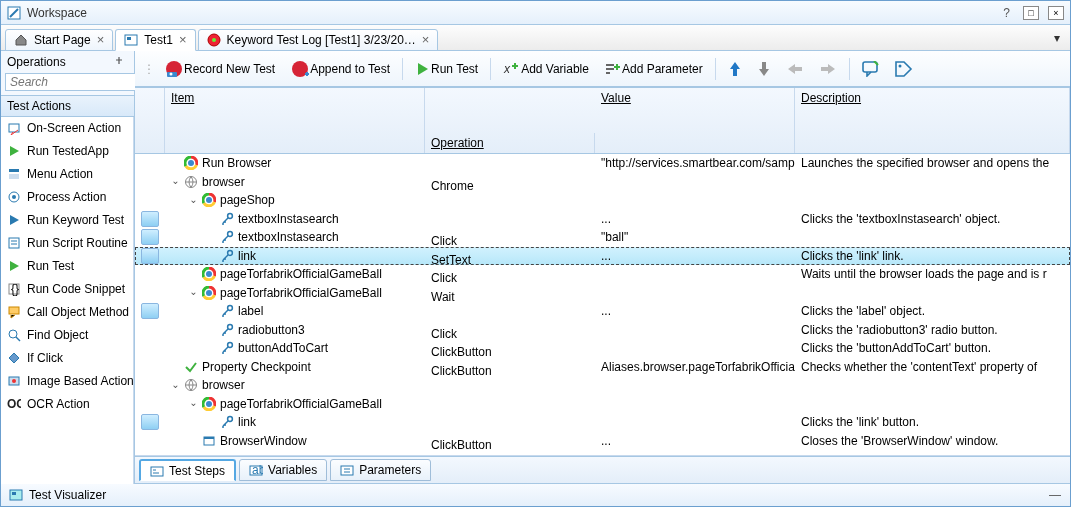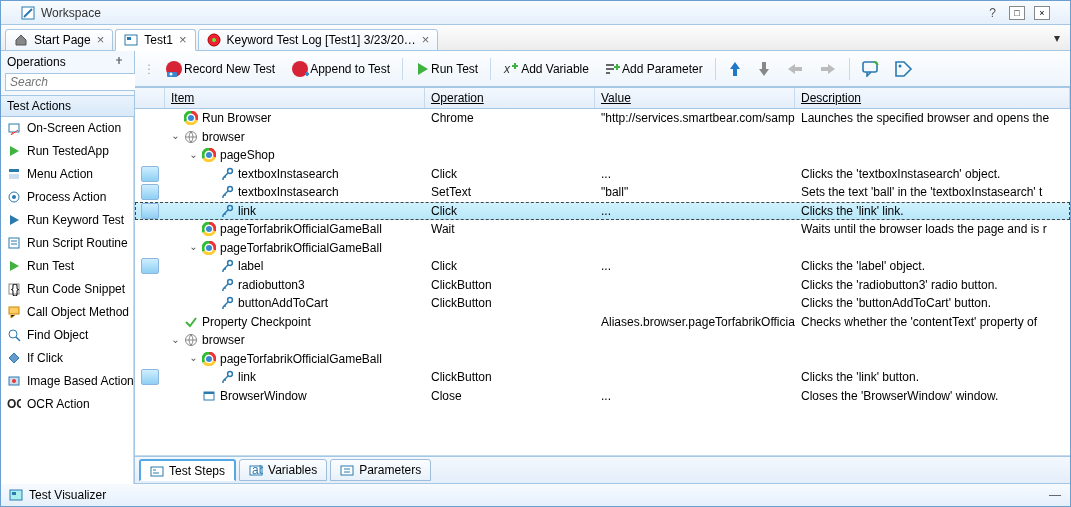--- a/index.html
+++ b/index.html
@@ -1,17 +1,17 @@
 <!DOCTYPE html>
 <html><head>
 <meta charset="utf-8">
 <style>
 * { box-sizing: border-box; margin: 0; padding: 0; font-family: "Segoe UI", Tahoma, Arial, sans-serif; font-size: 12px; }
 body { background: #fff; width: 1071px; height: 507px; display: flex; flex-direction: column; border: 1px solid #6b9fcf; overflow: hidden; }
-.title-bar { height: 24px; background: linear-gradient(#f7fbff, #e5f0fb); border-bottom: 1px solid #a6c7e3; display: flex; align-items: center; padding: 0 20px; gap: 6px; }
+.title-bar { height: 24px; background: linear-gradient(#f7fbff, #e5f0fb); border-bottom: 1px solid #a6c7e3; display: flex; align-items: center; padding: 0 6px; gap: 6px; }
 .title-bar .title { flex: 1; color: #333; }
 .title-bar .win-btn { width: 16px; height: 14px; border: 1px solid #888; background: #fff; margin-left: 3px; font-size: 9px; line-height: 12px; text-align: center; cursor: pointer; }
 .tabs-row { height: 26px; background: linear-gradient(#fdfdfd, #ececec); border-bottom: 1px solid #a6c7e3; display: flex; align-items: center; gap: 2px; padding-left: 4px; padding-right: 6px; }
 .tab { height: 22px; border: 1px solid #a6c7e3; background: linear-gradient(#ffffff, #eef5fc); border-radius: 3px 3px 0 0; display: flex; align-items: center; gap: 6px; padding: 0 8px; cursor: pointer; position: relative; top: 2px; }
 .tab.active { background: #fff; border-bottom: 1px solid #fff; font-weight: 400; }
 .tab .close-x { font-size: 13px; color: #666; cursor: pointer; }
 .tabs-row .spacer { flex: 1; }
 .tabs-row .drop { width: 14px; font-size: 12px; color: #333; text-align: center; cursor: pointer; }
 .body-row { flex: 1; display: flex; overflow: hidden; }
 .left-panel { width: 134px; border-right: 1px solid #a6c7e3; display: flex; flex-direction: column; background: #f3f8fe; }
@@ -25,21 +25,21 @@
 .op-item { display: flex; align-items: center; gap: 6px; padding: 4px 6px; border-bottom: 1px solid transparent; cursor: pointer; white-space: nowrap; }
 .right-panel { flex: 1; display: flex; flex-direction: column; overflow: hidden; }
 .toolbar { height: 36px; display: flex; align-items: center; gap: 3px; padding: 0 8px; border-bottom: 1px solid #a6c7e3; background: linear-gradient(#fdfeff, #eef5fc); }
 .tool-btn { display: flex; align-items: center; padding: 4px 6px; border-radius: 3px; cursor: pointer; }
 .tool-sep { width: 1px; height: 22px; background: #c7d9ed; margin: 0 3px; }
 .grid-wrap { flex: 1; overflow: hidden; display: flex; flex-direction: column; }
 .grid-head { display: flex; background: linear-gradient(#f3f8fe, #e4eef9); border-bottom: 1px solid #a6c7e3; border-top: 1px solid #a6c7e3; text-decoration: underline; }
 .grid-head > div { padding: 3px 6px; border-right: 1px solid #c7d9ed; }
 .col-gutter { width: 30px; }
 .col-item { width: 260px; }
-.col-op { width: 170px; }
+.col-op { width: 170px; margin-top: 45px; }
 .col-val { width: 200px; }
 .col-desc { flex: 1; }
 .grid-body { flex: 1; overflow: hidden; background: #fff; border-bottom: 1px solid #c7d9ed; }
 .grid-row { display: flex; height: 18.5px; align-items: center; }
 .grid-row.sel { background-image: linear-gradient(#d2f2fe, #b6e7f9); outline: 1px dashed #444; outline-offset: -1px; }
 .grid-row > div { padding: 0 6px; white-space: nowrap; overflow: hidden; text-overflow: clip; }
 .grid-row .col-item { display: flex; align-items: center; gap: 4px; }
 .gutter-cell { width: 30px; display: flex; justify-content: center; }
 .thumb { width: 18px; height: 16px; border: 1px solid #8ab6e0; background: linear-gradient(#cfeeff,#8ecff3); border-radius: 2px; }
 .exp { display: inline-block; width: 9px; height: 9px; text-align: center; line-height: 8px; font-size: 10px; color: #555; cursor: pointer; }
@@ -409,21 +409,20 @@
                 <svg width="14" height="14">
                   <path d="M3 11 L8 6" stroke="#2a7ab0" stroke-width="1.5"></path>
                   <circle cx="10" cy="4" r="2.4" fill="none" stroke="#2a7ab0" stroke-width="1.5"></circle>
                   <path d="M3 11 L3 13 M5 9 L5 11" stroke="#2a7ab0" stroke-width="1.5"></path>
                 </svg>
               </span>
               <span>textboxInstasearch</span>
             </div>
             <div class="col-op">SetText</div>
             <div class="col-val">"ball"</div>
-            <div class="col-desc">Sets the text 'ball' in the 'textboxInstasearch' t</div>
           </div>
           <div class="grid-row sel">
             <div class="gutter-cell">
               <span class="thumb"></span>
             </div>
             <div class="col-item" style="padding-left: 42px;">
               <span class="exp"></span>
               <span class="ico">
                 <svg width="14" height="14">
                   <path d="M3 11 L8 6" stroke="#2a7ab0" stroke-width="1.5"></path>

